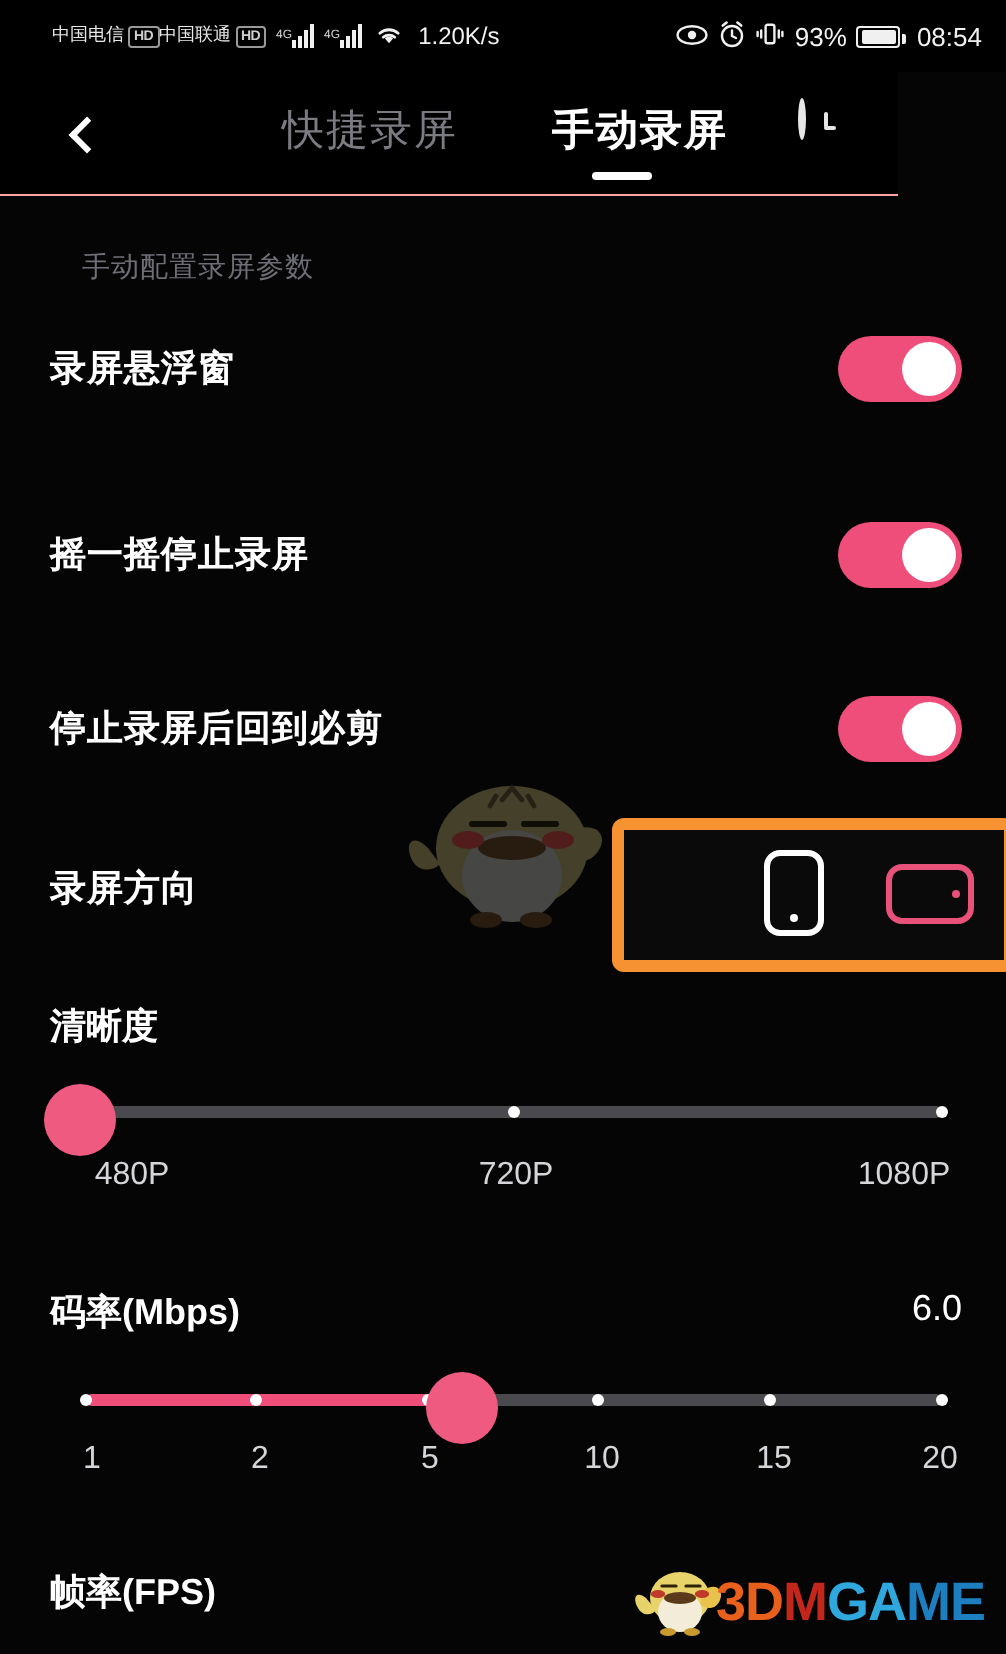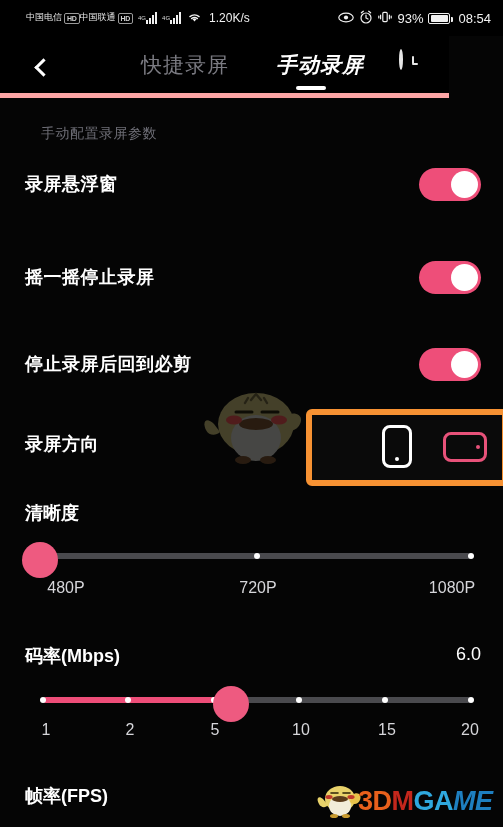--- a/index.html
+++ b/index.html
@@ -73,39 +73,39 @@
     width: 2px; height: 5px; background: #f0f0f0; border-radius: 0 1px 1px 0;
   }
   .batt-fill { height: 7px; margin: 0 1.3px; background: #f0f0f0; border-radius: 1px; }
   .clock-time { font-size: 13px; margin-left: 3px; }
 
   
   #navbar {
     position: absolute; top: 36px; left: 0;
     width: 449px; height: 62px;
     background: #000;
-    border-bottom: 5px solid #fca5a5;
+    border-bottom: 1px solid #fca5a5;
   }
   #back-btn {
     position: absolute; left: 26px; top: 14px;
     width: 34px; height: 34px;
     display: flex; align-items: center; justify-content: center;
   }
   .chev {
     width: 13px; height: 13px;
     border-left: 3px solid #fff; border-bottom: 3px solid #fff;
     transform: rotate(45deg);
   }
   .tab {
     position: absolute; top: 12px;
     font-size: 21px; letter-spacing: 1px;
     padding: 3px 4px;
   }
   #tab-0 { left: 137px; color: #7b7b82; }
-  #tab-1 { left: 272px; color: #ffffff; font-weight: 600; font-style: italic; }
+  #tab-1 { left: 272px; color: #ffffff; font-weight: 600; }
   #tab-underline {
     position: absolute; top: 50px; left: 296px;
     width: 30px; height: 4px;
     background: #ffffff; border-radius: 2px;
   }
   #history-btn {
     position: absolute; right: 20px; top: 15px;
     width: 30px; height: 30px;
   }
   .clock-ico {
@@ -246,21 +246,21 @@
     pointer-events: none;
   }
   #wm-bird { width: 46px; height: 46px; }
   #wm-text {
     font-size: 27px; font-weight: bold; letter-spacing: -0.5px;
     margin-left: -4px; line-height: 1;
   }
   #wm-text .c1 { color: #E8601C; }
   #wm-text .c2 { color: #C3271C; }
   #wm-text .c3 { color: #2FA8DE; }
-  #wm-text .c4 { color: #1E7FC0; font-style: italic; }
+  #wm-text .c4 { color: #1E7FC0; }
 </style>
 </head>
 <body>
 
 <div id="screen">
 
   <div id="statusbar">
     <div class="carriers">
       <div class="carrier-line">
         <span>中国电信</span>

